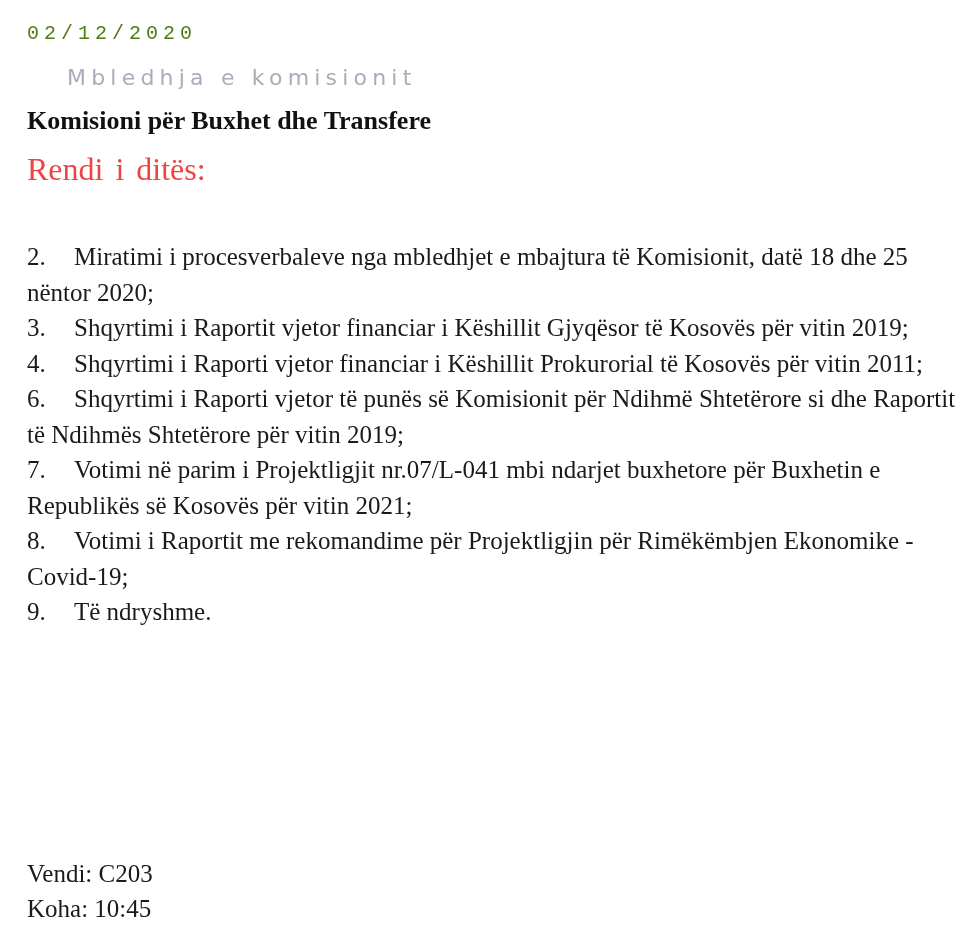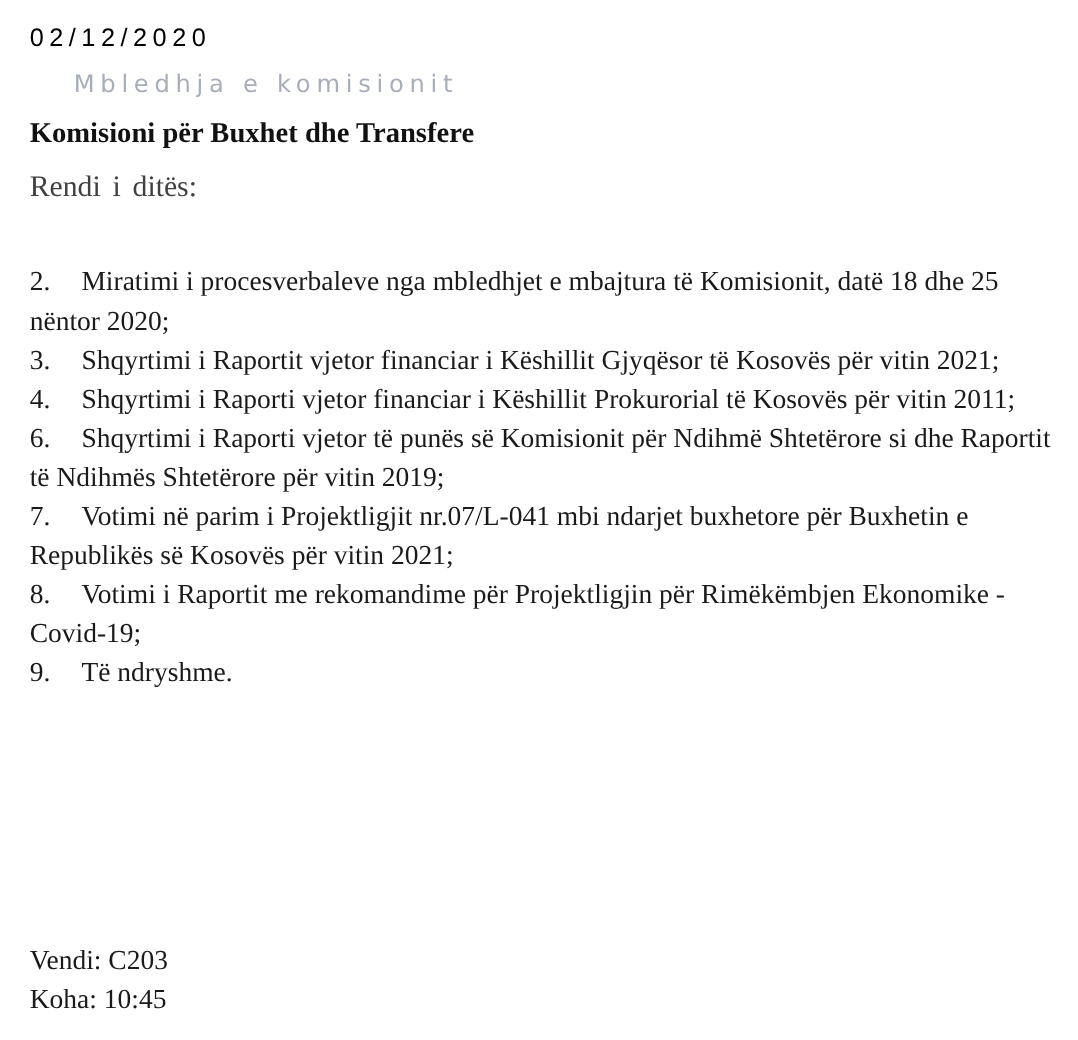--- a/index.html
+++ b/index.html
@@ -1,36 +1,36 @@
 <!DOCTYPE html>
 <html><head>
 <meta charset="utf-8">
 <style>
   html, body { margin: 0; padding: 0; background: #ffffff; }
   body { width: 980px; height: 945px; overflow: hidden; position: relative; }
   .page { position: absolute; left: 27px; top: 0; width: 930px; }
   .date {
     position: absolute; top: 18px; left: 0;
-    font-family: Liberation Sans, sans-serif; font-size: 23px;
-    letter-spacing: 5px; color: #000000; line-height: 32px;
+    font-family: Liberation Mono, monospace; font-size: 20px;
+    letter-spacing: 5px; color: #4d7c0f; line-height: 32px;
   }
   .subtitle {
     position: absolute; top: 62px; left: 0;
     font-family: "DejaVu Sans", sans-serif; font-size: 22px;
     letter-spacing: 5.2px; color: #a7adba; line-height: 32px; margin-left: 40px;
   }
   .title {
     position: absolute; top: 104px; left: 0;
     font-family: "Liberation Serif", serif; font-weight: bold;
     font-size: 26px; color: #111; line-height: 34px; text-align: center;
   }
   .intro {
     position: absolute; top: 152px; left: 0;
-    font-family: "Liberation Serif", serif; font-size: 27px;
-    color: #404040; line-height: 34px; word-spacing: 4px;
+    font-family: "Liberation Serif", serif; font-size: 32px;
+    color: #ef4444; line-height: 34px; word-spacing: 4px;
   }
   .agenda {
     position: absolute; top: 239px; left: 0; width: 930px;
     font-family: "Liberation Serif", serif; font-size: 25px;
     color: #1a1a1a; line-height: 35.5px;
     margin: 0; padding: 0; list-style: none;
   }
   .agenda li { margin: 0; padding: 0; }
   .num { display: inline-block; width: 47px; }
   .meta {
@@ -43,21 +43,21 @@
 <body>
 
 <div class="page">
   <div class="date">02/12/2020</div>
   <div class="subtitle">Mbledhja e komisionit</div>
   <div class="title">Komisioni për Buxhet dhe Transfere</div>
   <div class="intro">Rendi  i  ditës:</div>
 
   <ol class="agenda">
     <li><span class="num">2.</span><span>Miratimi i procesverbaleve nga mbledhjet e mbajtura të Komisionit, datë 18 dhe 25 nëntor 2020;</span></li>
-    <li><span class="num">3.</span><span>Shqyrtimi i Raportit vjetor financiar i Këshillit Gjyqësor të Kosovës për vitin 2021;</span></li>
+    <li><span class="num">3.</span><span>Shqyrtimi i Raportit vjetor financiar i Këshillit Gjyqësor të Kosovës për vitin 2019;</span></li>
     <li><span class="num">4.</span><span>Shqyrtimi i Raporti vjetor financiar i Këshillit Prokurorial të Kosovës për vitin 2011;</span></li>
     <li><span class="num">6.</span><span>Shqyrtimi i Raporti vjetor të punës së Komisionit për Ndihmë Shtetërore si dhe Raportit të Ndihmës Shtetërore për vitin 2019;</span></li>
     <li><span class="num">7.</span><span>Votimi në parim i Projektligjit nr.07/L-041 mbi ndarjet buxhetore për Buxhetin e Republikës së Kosovës për vitin 2021;</span></li>
     <li><span class="num">8.</span><span>Votimi i Raportit me rekomandime për Projektligjin për Rimëkëmbjen Ekonomike - Covid-19;</span></li>
     <li><span class="num">9.</span><span>Të ndryshme.</span></li>
   </ol>
 
   <div class="meta" style="top:856px">Vendi: C203</div>
   <div class="meta" style="top:891px">Koha: 10:45</div>
 </div>

